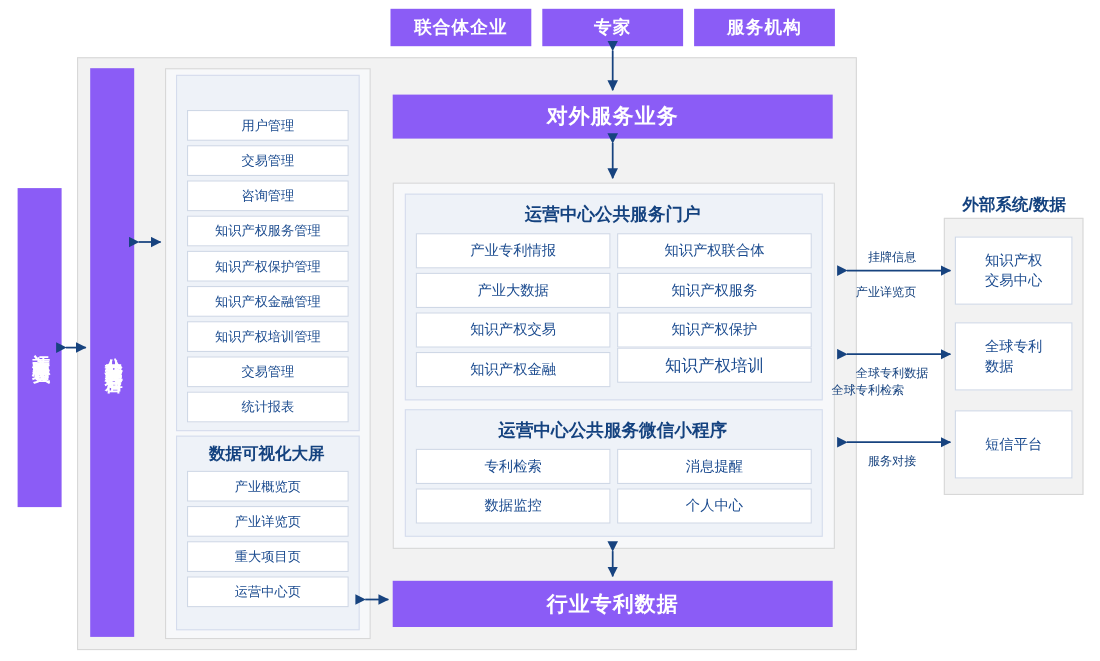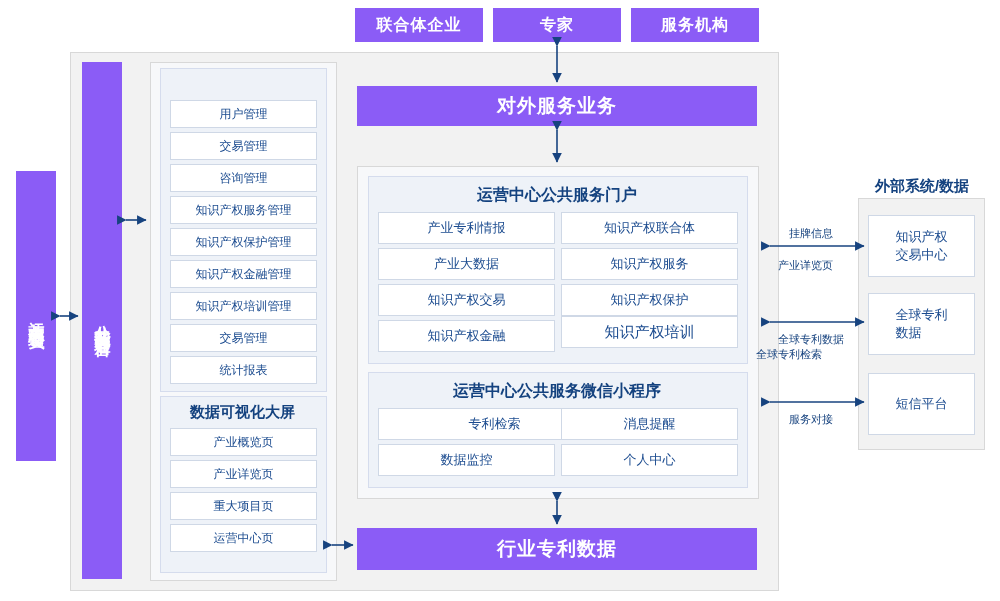--- a/index.html
+++ b/index.html
@@ -112,21 +112,21 @@
   <div class="white-box" style="left:378px;top:248px;width:175px;height:30px;font-size:13px;">产业大数据</div>
   <div class="white-box" style="left:561px;top:248px;width:175px;height:30px;font-size:13px;">知识产权服务</div>
   <div class="white-box" style="left:378px;top:284px;width:175px;height:30px;font-size:13px;">知识产权交易</div>
   <div class="white-box" style="left:561px;top:284px;width:175px;height:30px;font-size:13px;">知识产权保护</div>
   <div class="white-box" style="left:378px;top:320px;width:175px;height:30px;font-size:13px;">知识产权金融</div>
   <div class="white-box" style="left:561px;top:316px;width:175px;height:30px;font-size:15px;">知识产权培训</div>
 
   <div class="lightpanel" style="left:368px;top:372px;width:378px;height:114px;"></div>
   <div class="sect-title" style="left:368px;top:376px;width:378px;height:30px;font-size:16px;">运营中心公共服务微信小程序</div>
 
-  <div class="white-box" style="left:378px;top:408px;width:175px;height:30px;font-size:13px;padding-left:28px;">专利检索</div>
+  <div class="white-box" style="left:378px;top:408px;width:175px;height:30px;font-size:13px;">专利检索</div>
   <div class="white-box" style="left:561px;top:408px;width:175px;height:30px;font-size:13px;">消息提醒</div>
   <div class="white-box" style="left:378px;top:444px;width:175px;height:30px;font-size:13px;">数据监控</div>
   <div class="white-box" style="left:561px;top:444px;width:175px;height:30px;font-size:13px;">个人中心</div>
 
   <div class="blue-bar" style="left:357px;top:528px;width:400px;height:42px;font-size:19px;">行业专利数据</div>
 
   <div class="panel" style="left:858px;top:198px;width:125px;height:250px;background:#f2f2f2;"></div>
   <div class="sect-title" style="left:852px;top:175px;width:140px;height:22px;font-size:15px;">外部系统/数据</div>
 
   <div class="white-box" style="left:868px;top:215px;width:105px;height:60px;font-size:13px;line-height:18px;white-space:pre-line;">知识产权

